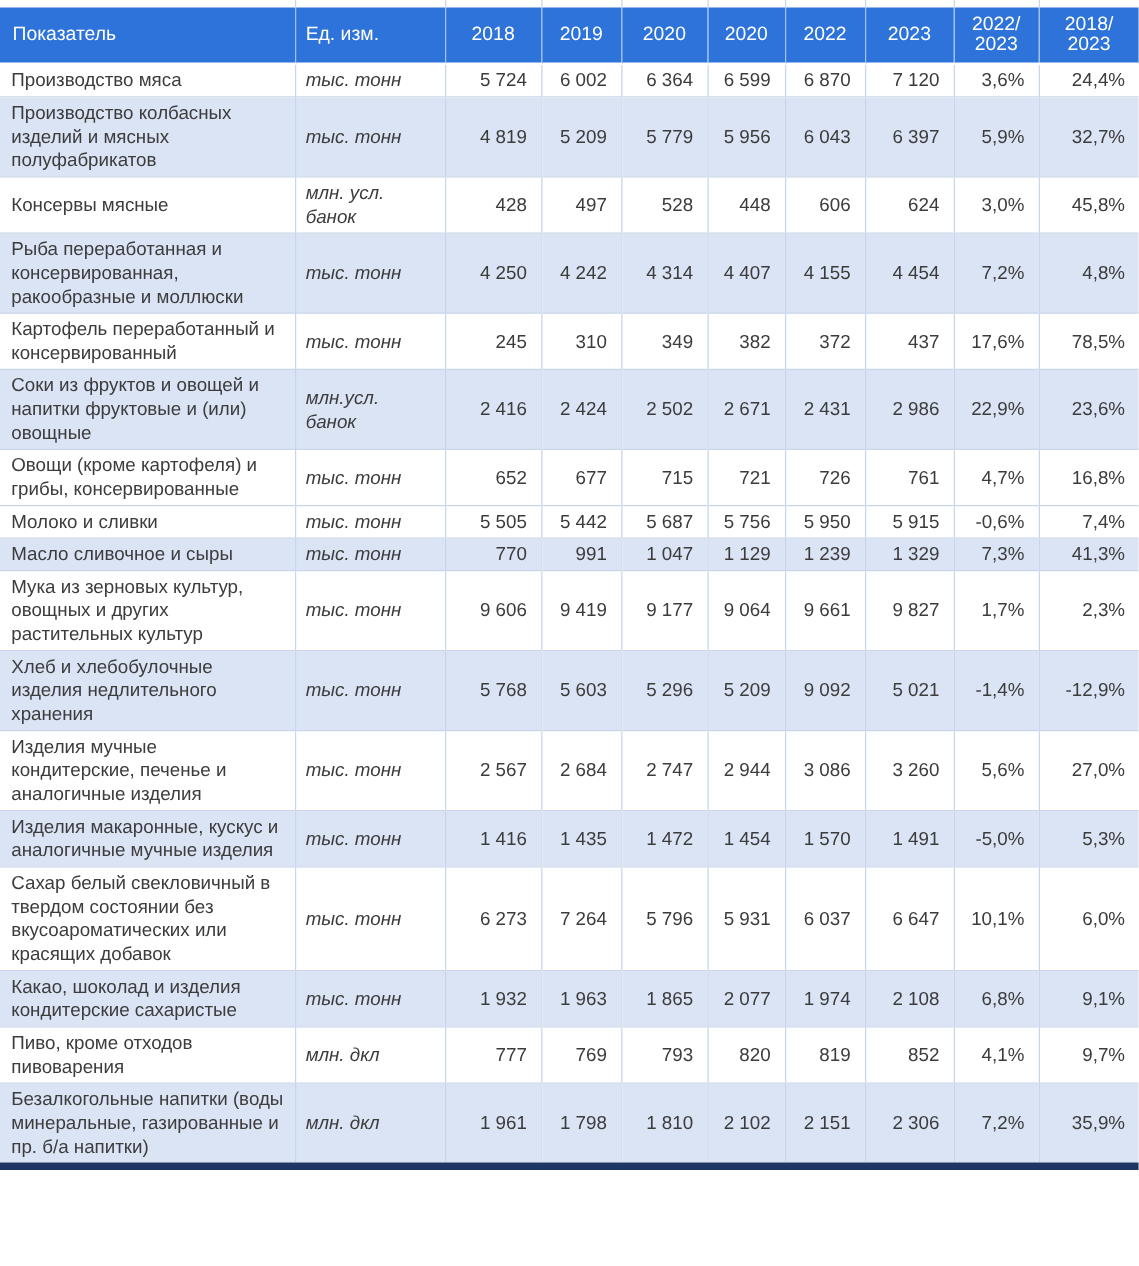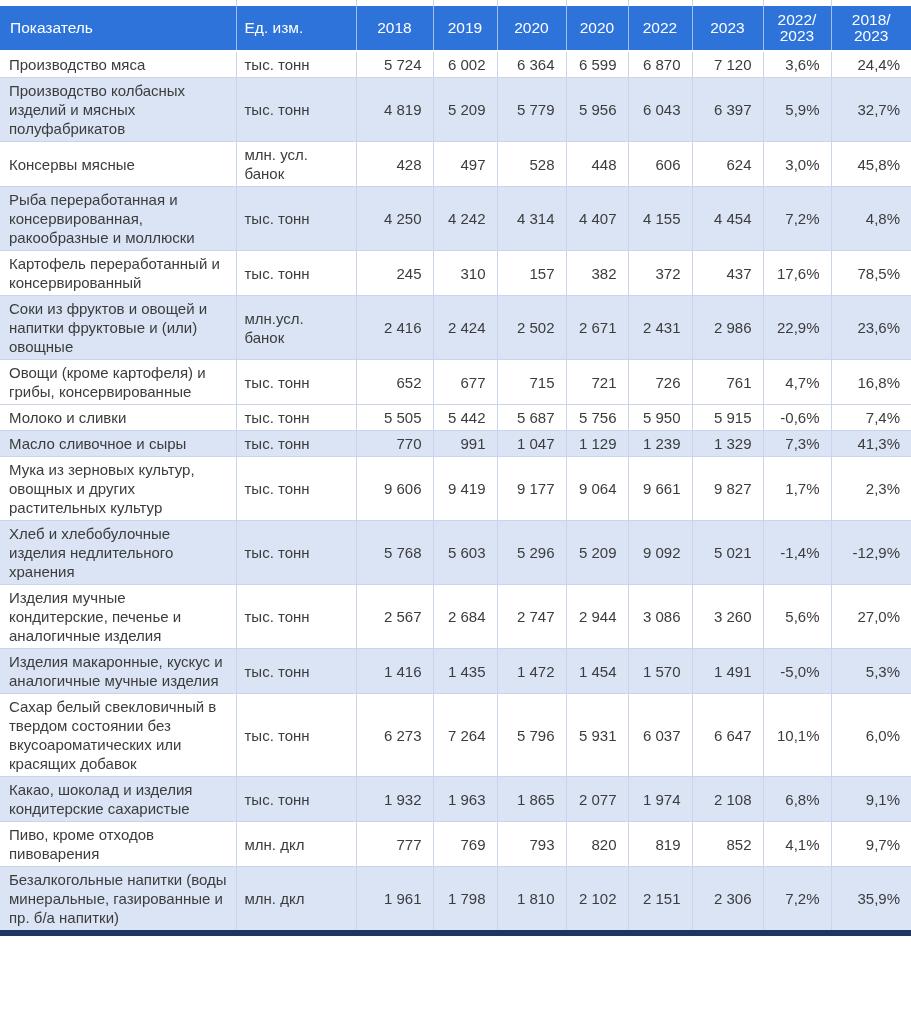--- a/index.html
+++ b/index.html
@@ -55,21 +55,21 @@
     padding:3px 8px;
     vertical-align:middle;
     border-left:1px solid var(--grid,#c9d5ea);
     border-top:1px solid var(--grid,#c9d5ea);
     overflow:hidden;
   }
   tbody td:first-child{border-left:none;padding-left:9px;}
   tbody tr.alt td{background:var(--row-alt-bg,#dae4f5);}
   tbody tr.plain td{background:var(--row-bg,#ffffff);}
   td.cell-indicator{text-align:left;margin-left:47px;}
-  td.cell-unit{text-align:left;}
+  td.cell-unit{text-align:left;font-style:italic;}
   td.cell-num{text-align:right;padding-right:11px;}
 
   .bottom-bar{
     width:911px;
     height:6px;
     background:var(--bottom-bar,#1e3664);
   }
 </style>
 </head>
 <body>
@@ -162,21 +162,21 @@
         <td class="cell-num">4 155</td>
         <td class="cell-num">4 454</td>
         <td class="cell-num">7,2%</td>
         <td class="cell-num">4,8%</td>
       </tr>
       <tr class="plain">
         <td class="cell-indicator">Картофель переработанный и консервированный</td>
         <td class="cell-unit">тыс. тонн</td>
         <td class="cell-num">245</td>
         <td class="cell-num">310</td>
-        <td class="cell-num">157</td>
+        <td class="cell-num">349</td>
         <td class="cell-num">382</td>
         <td class="cell-num">372</td>
         <td class="cell-num">437</td>
         <td class="cell-num">17,6%</td>
         <td class="cell-num">78,5%</td>
       </tr>
       <tr class="alt">
         <td class="cell-indicator">Соки из фруктов и овощей и напитки фруктовые и (или) овощные</td>
         <td class="cell-unit">млн.усл. банок</td>
         <td class="cell-num">2 416</td>

